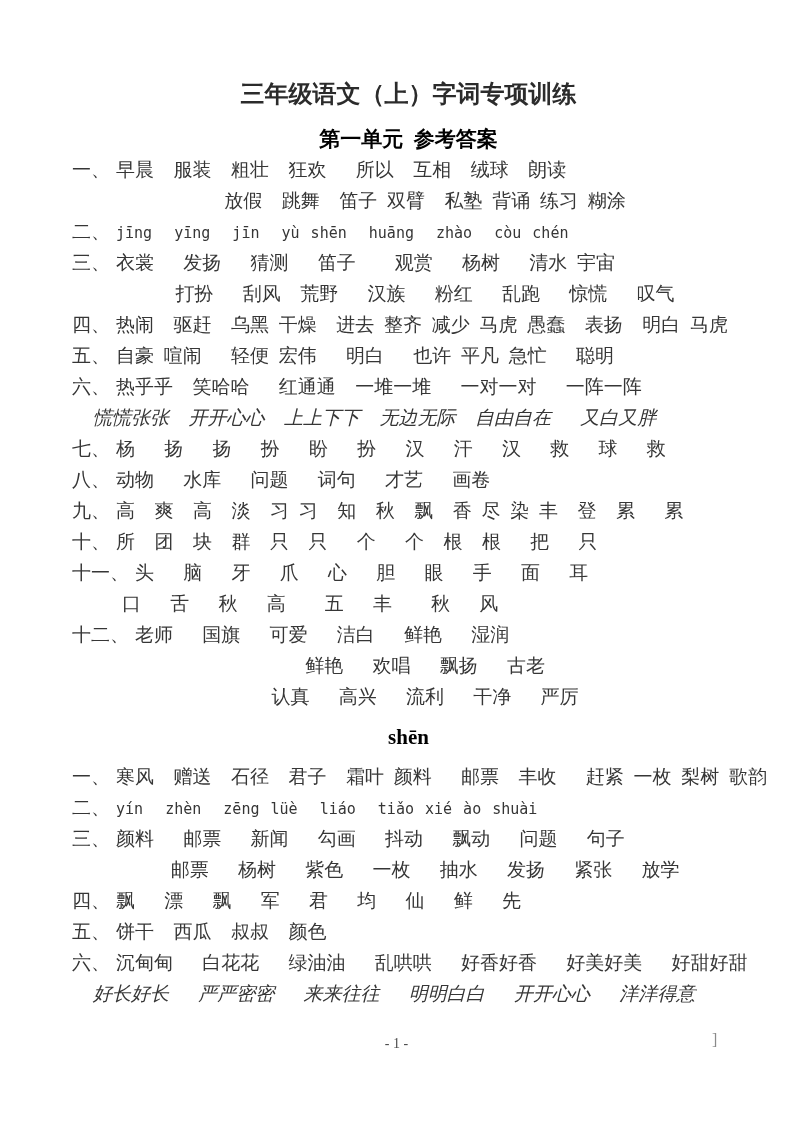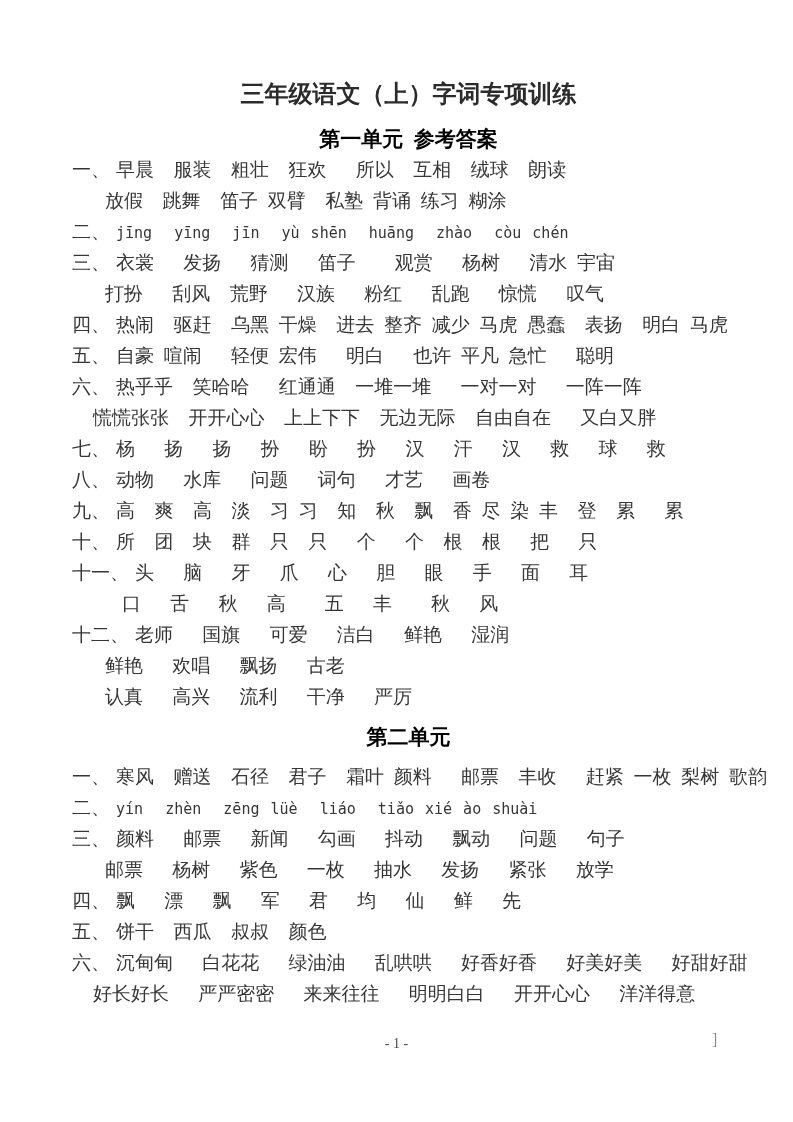--- a/index.html
+++ b/index.html
@@ -44,22 +44,22 @@
     word-spacing: 5px;
   }
   .lbl { margin-right: 6px; white-space: pre; }
   .lbl:empty { margin-right: 0; }
   .txt { white-space: pre; }
   .pinyin .txt {
     font-family: "DejaVu Sans Mono", "Liberation Mono", monospace;
     font-size: 15px;
     word-spacing: 2px;
   }
-  .cont-a { padding-left: 33px; }
-  .cont-b { padding-left: 21px; }
+  .cont-a { padding-left: 33px; text-align: center; }
+  .cont-b { padding-left: 21px; font-style: italic; }
   .cont-c { padding-left: 50px; }
   .footer-pagenum {
     position: absolute;
     left: 0; right: 0;
     top: 1036px;
     text-align: center;
     font-size: 14px;
     color: #4a4a4a;
     white-space: pre;
   }
@@ -95,21 +95,21 @@
       <div class="line"><span class="lbl">八、</span><span class="txt">动物   水库   问题   词句   才艺   画卷</span></div>
       <div class="line"><span class="lbl">九、</span><span class="txt">高  爽  高  淡  习 习  知  秋  飘  香 尽 染 丰  登  累   累</span></div>
       <div class="line"><span class="lbl">十、</span><span class="txt">所  团  块  群  只  只   个   个  根  根   把   只</span></div>
       <div class="line"><span class="lbl">十一、</span><span class="txt">头   脑   牙   爪   心   胆   眼   手   面   耳</span></div>
       <div class="line cont-c"><span class="lbl"></span><span class="txt">口   舌   秋   高    五   丰    秋   风</span></div>
       <div class="line"><span class="lbl">十二、</span><span class="txt">老师   国旗   可爱   洁白   鲜艳   湿润</span></div>
       <div class="line cont-a"><span class="lbl"></span><span class="txt">鲜艳   欢唱   飘扬   古老</span></div>
       <div class="line cont-a"><span class="lbl"></span><span class="txt">认真   高兴   流利   干净   严厉</span></div>
     </div>
 
-    <h2 class="section-heading second">第二单元</h2>
+    <h2 class="section-heading second">shēn</h2>
 
     <div class="lines">
       <div class="line"><span class="lbl">一、</span><span class="txt">寒风  赠送  石径  君子  霜叶 颜料   邮票  丰收   赶紧 一枚 梨树 歌韵</span></div>
       <div class="line pinyin"><span class="lbl">二、</span><span class="txt">yín  zhèn  zēng lüè  liáo  tiǎo xié ào shuài</span></div>
       <div class="line"><span class="lbl">三、</span><span class="txt">颜料   邮票   新闻   勾画   抖动   飘动   问题   句子</span></div>
       <div class="line cont-a"><span class="lbl"></span><span class="txt">邮票   杨树   紫色   一枚   抽水   发扬   紧张   放学</span></div>
       <div class="line"><span class="lbl">四、</span><span class="txt">飘   漂   飘   军   君   均   仙   鲜   先</span></div>
       <div class="line"><span class="lbl">五、</span><span class="txt">饼干  西瓜  叔叔  颜色</span></div>
       <div class="line"><span class="lbl">六、</span><span class="txt">沉甸甸   白花花   绿油油   乱哄哄   好香好香   好美好美   好甜好甜</span></div>
       <div class="line cont-b"><span class="lbl"></span><span class="txt">好长好长   严严密密   来来往往   明明白白   开开心心   洋洋得意</span></div>

